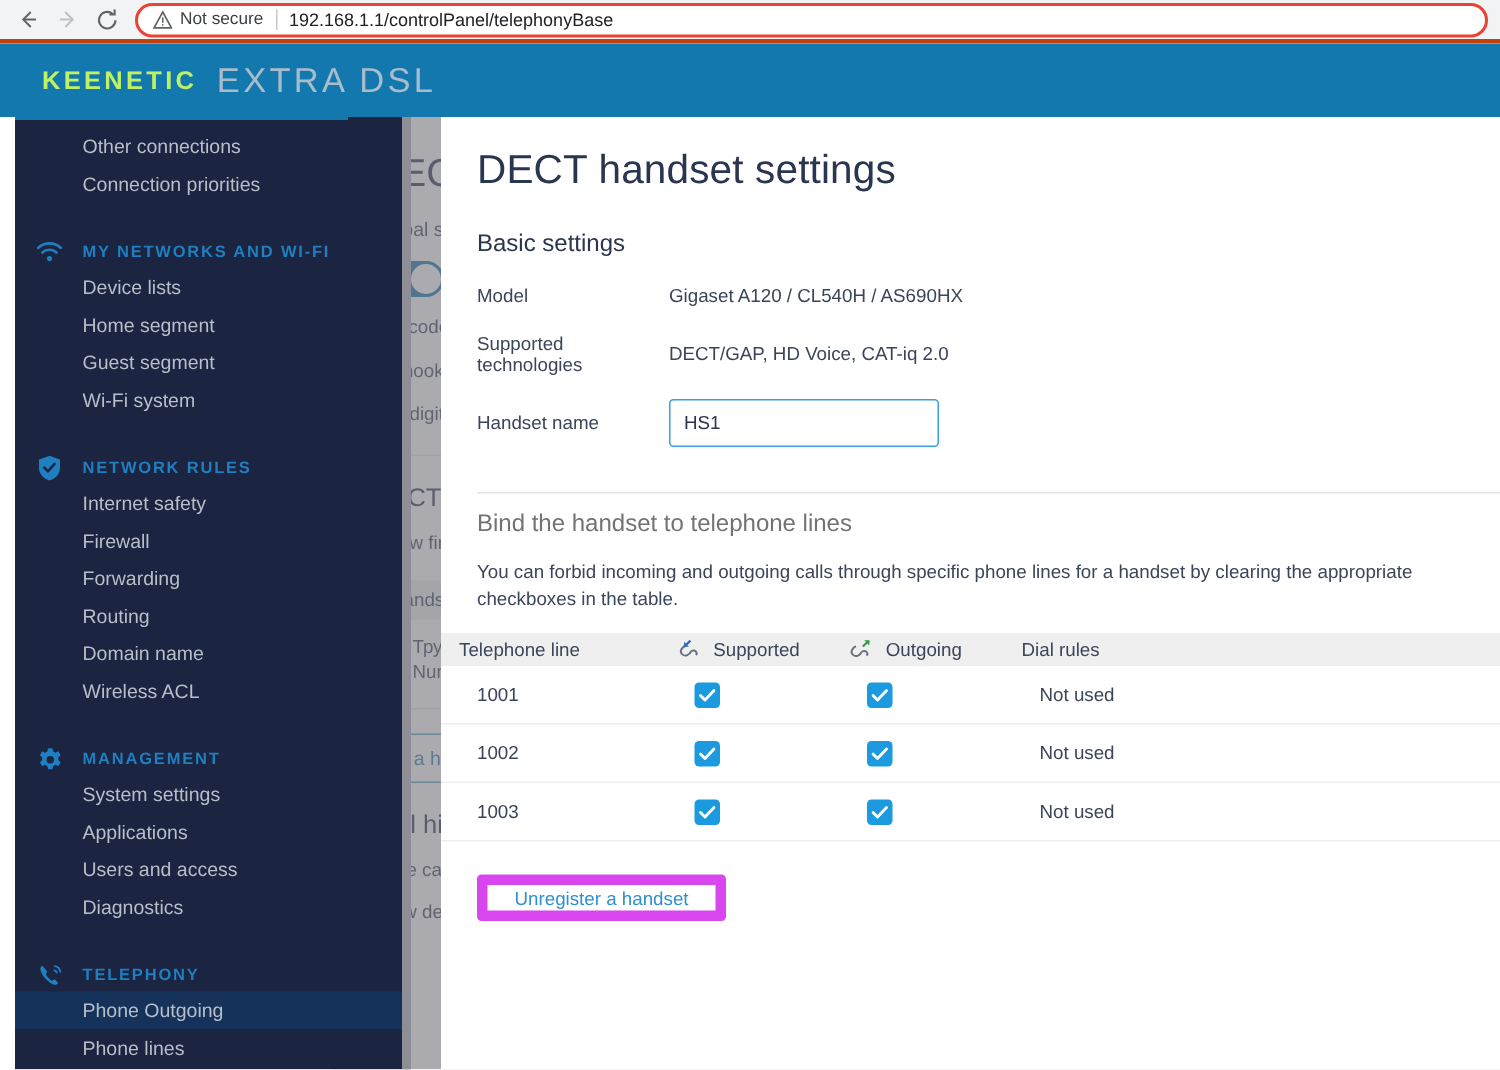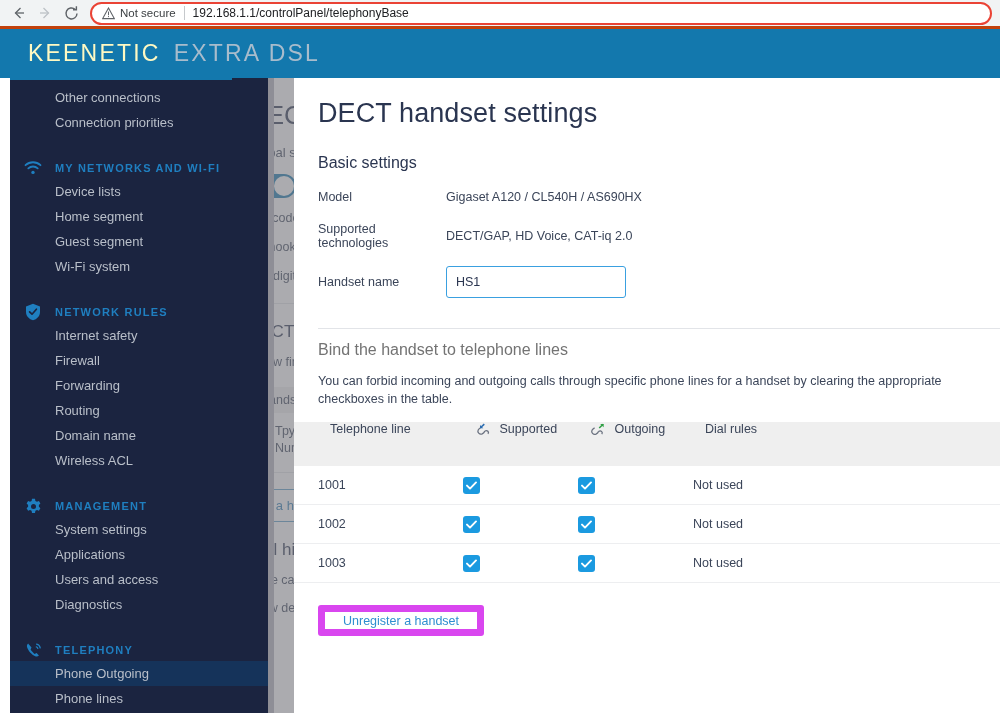--- a/index.html
+++ b/index.html
@@ -61,24 +61,24 @@
   #app-header {
     height: 49px;
     background: #1378ad;
     display: flex;
     align-items: center;
     padding-left: 28px;
     position: relative;
     z-index: 50;
   }
   .logo-strong {
-    font-size: 23px;
+    font-size: 17px;
     letter-spacing: 2.2px;
-    font-weight: normal;
-    color: #fef9c3;
+    font-weight: bold;
+    color: #bef264;
   }
   .logo-light {
     font-size: 23px;
     letter-spacing: 2.2px;
     font-weight: normal;
     color: #a8bccc;
     margin-left: 13px;
   }
 
   
@@ -294,26 +294,26 @@
 
   
   #lines-table {
     margin-top: 14px;
     width: 706px;
     margin-left: -24px;
     padding-left: 24px;
   }
   .t-head {
     display: flex;
-    align-items: flex-start;
-    height: 44px;
+    align-items: center;
+    height: 22px;
     background: #efefef;
     font-size: 12.5px;
     color: #3b4559;
-    padding-left: 36px;
+    padding-left: 12px;
     margin-left: -24px;
     width: 706px;
   }
   .t-row {
     display: flex;
     align-items: center;
     height: 39px;
     border-bottom: 1px solid #edeef0;
     font-size: 12.5px;
     color: #3b4559;

